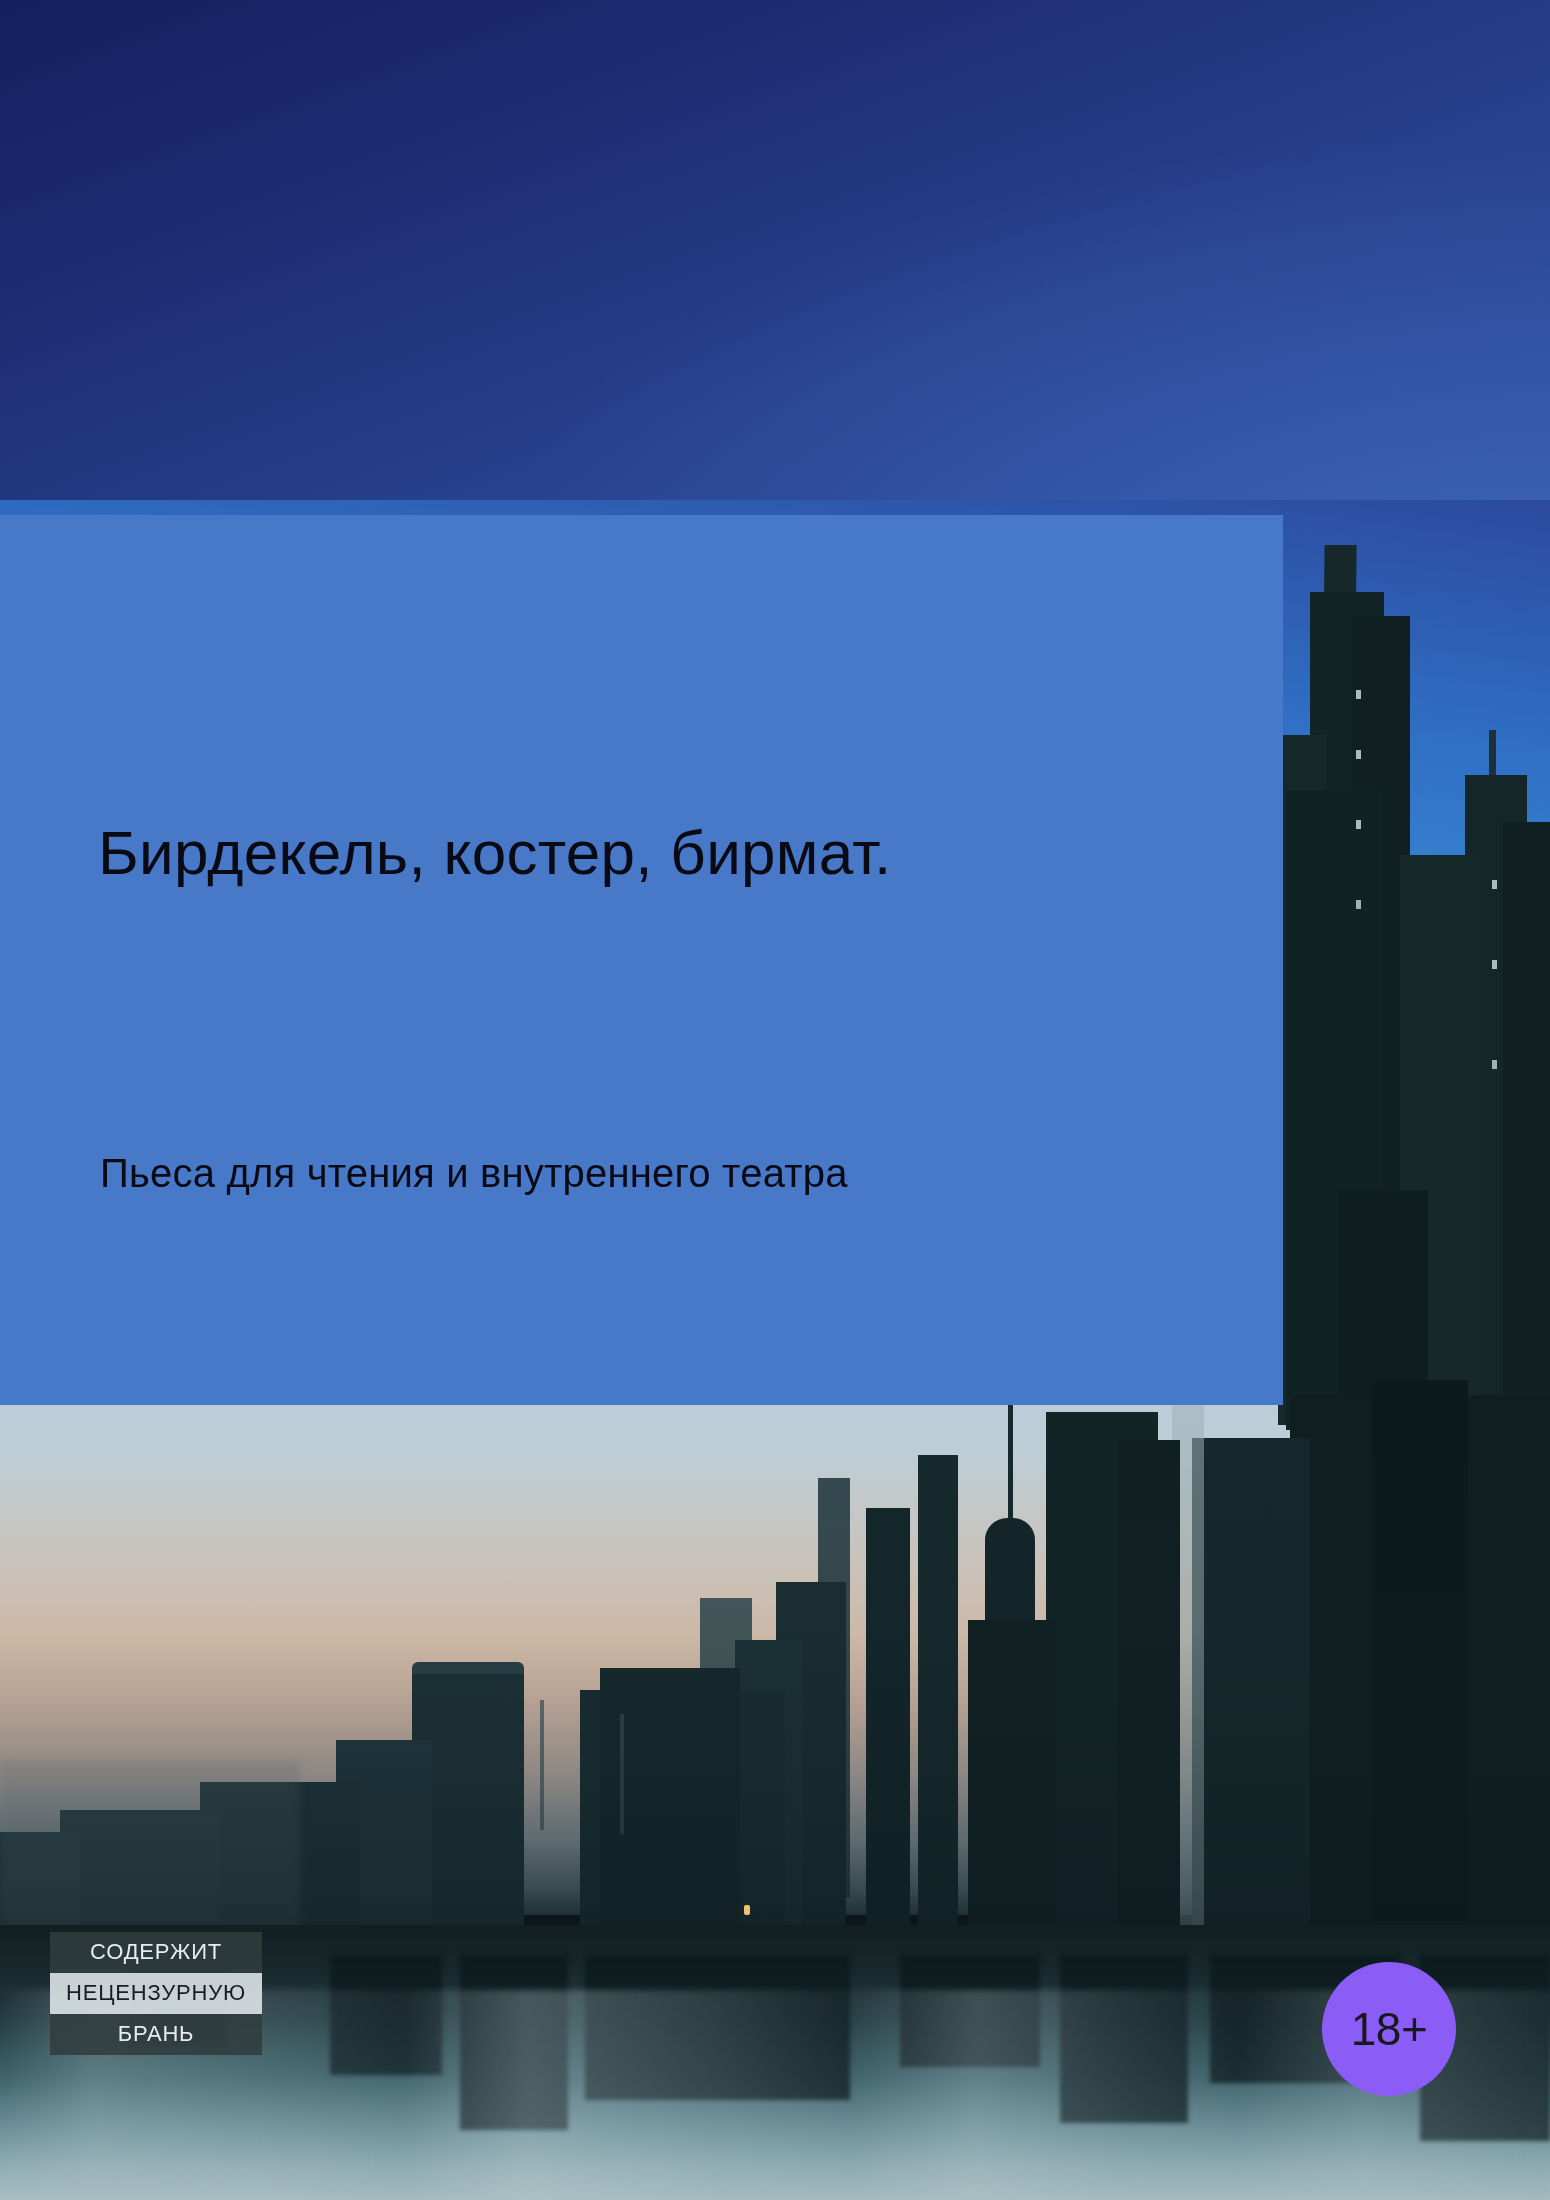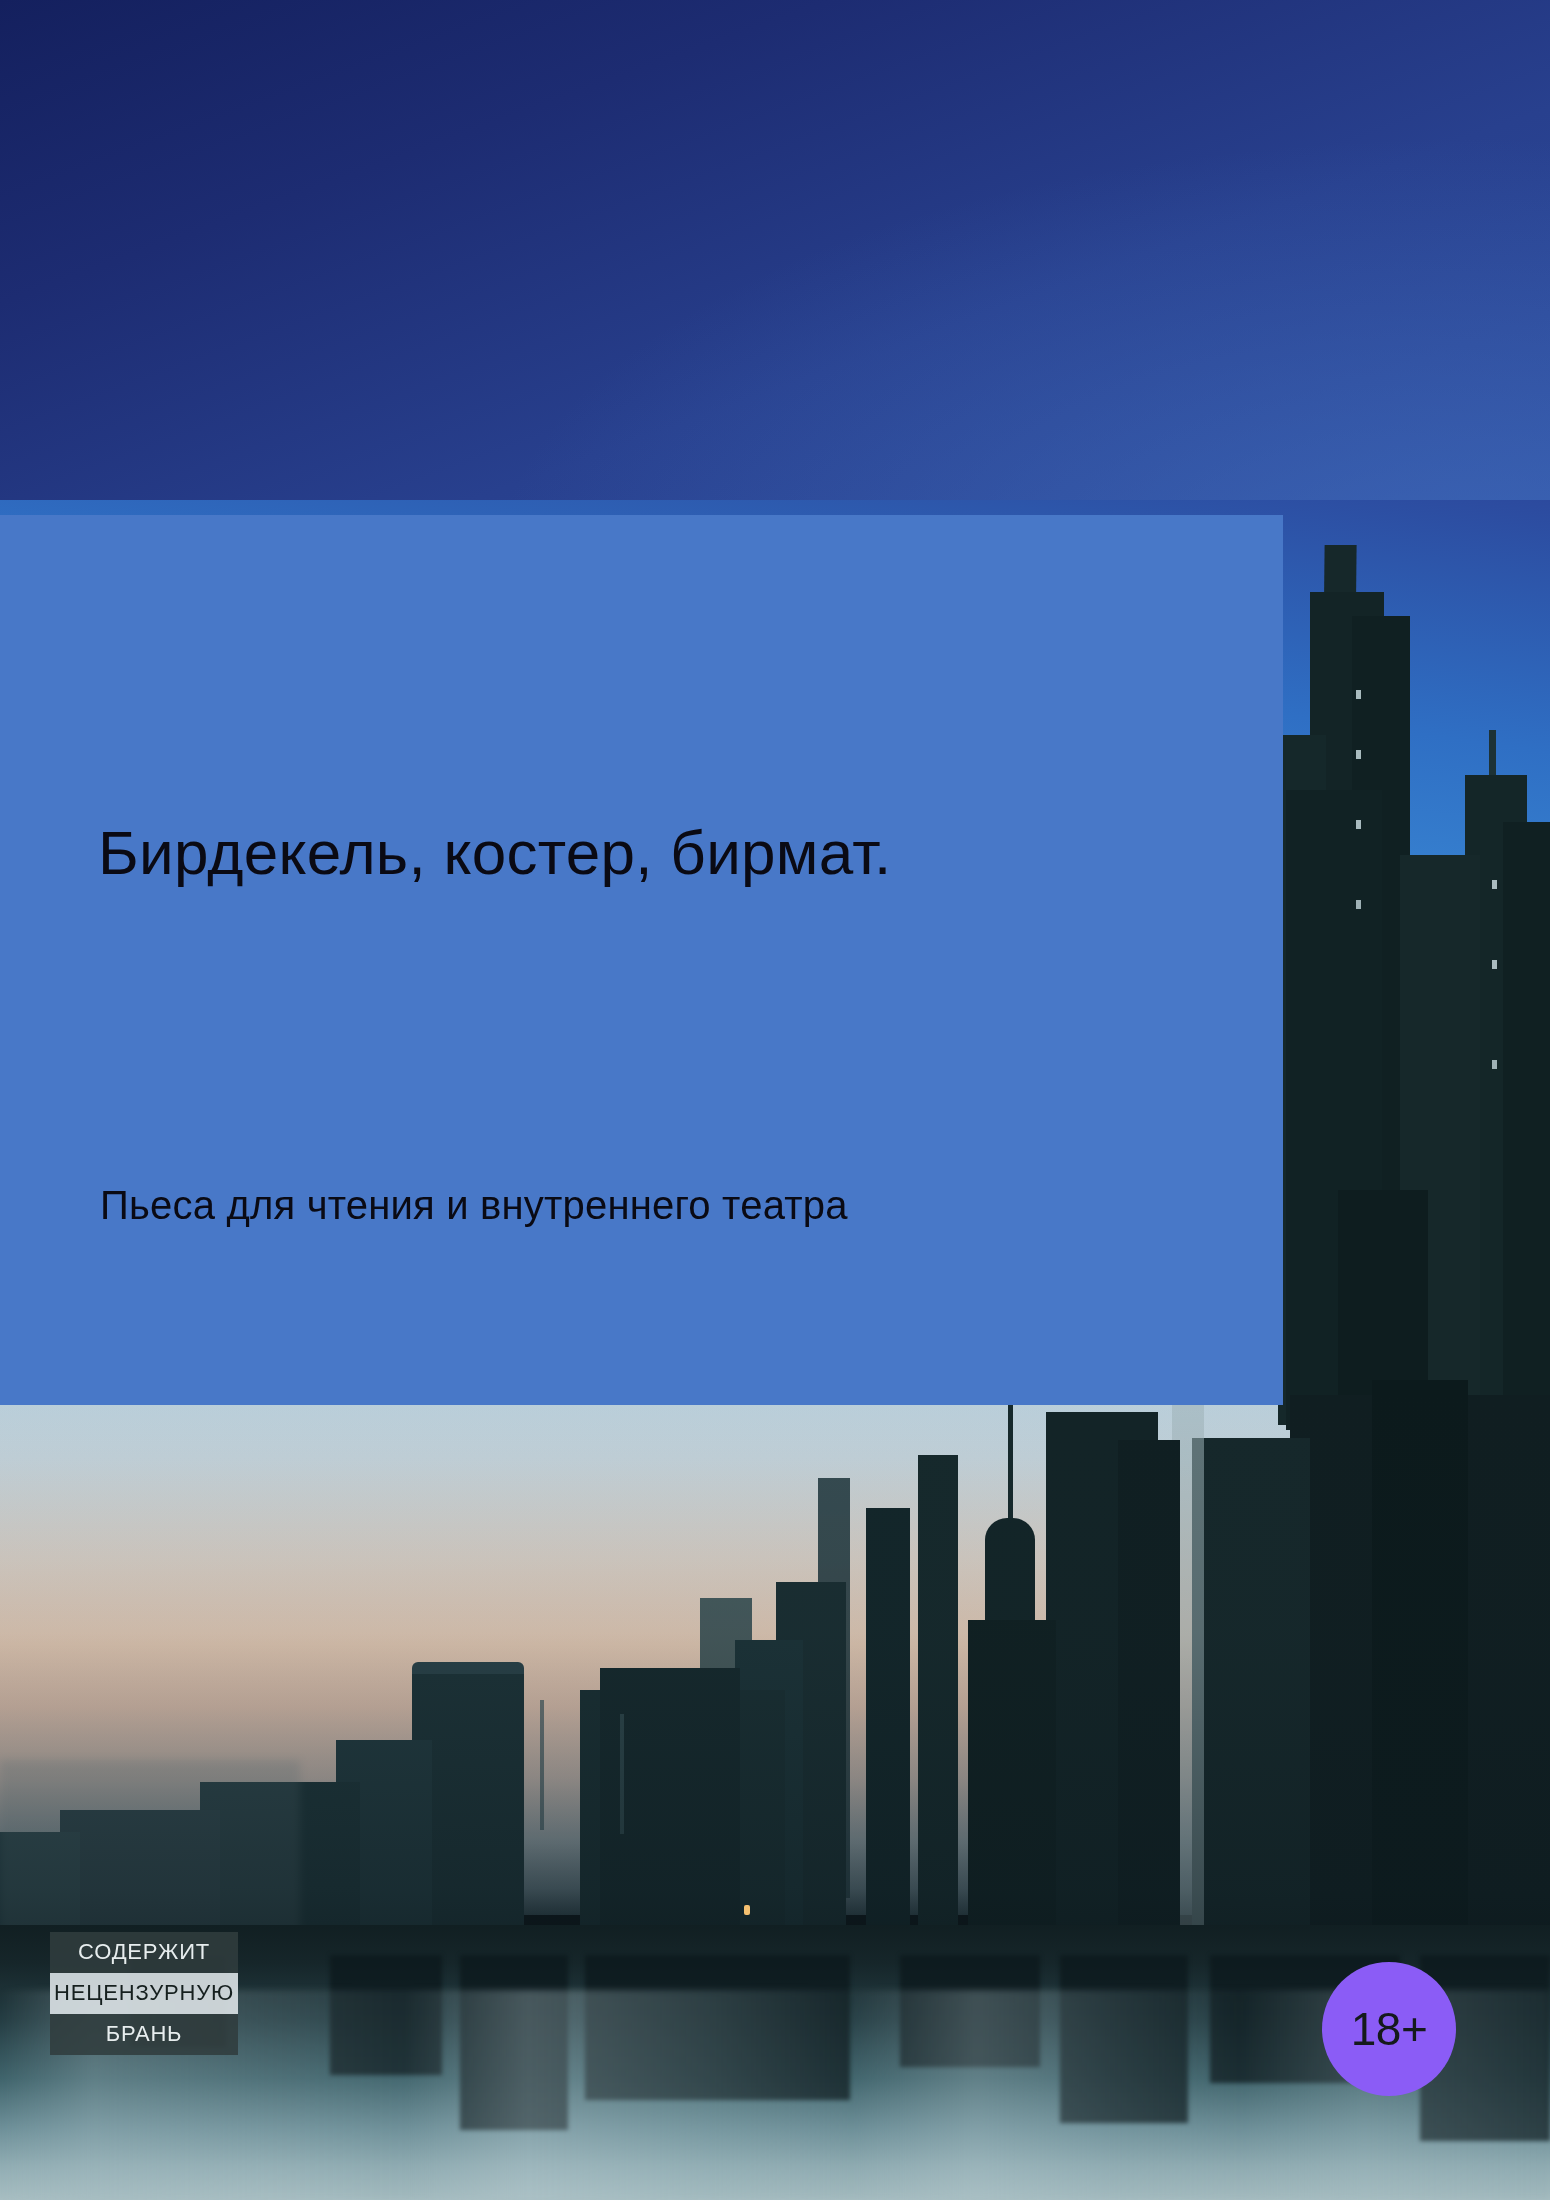--- a/index.html
+++ b/index.html
@@ -145,34 +145,34 @@
     top: 302px;
     font-size: 62px;
     font-weight: 400;
     color: #0a0a14;
     letter-spacing: 0.3px;
     white-space: nowrap;
   }
   .subtitle {
     position: absolute;
     left: 100px;
-    top: 668px;
+    top: 636px;
     font-size: 40px;
     font-weight: 400;
     color: #0a0a14;
     letter-spacing: 0.2px;
     white-space: nowrap;
   }
 
   
   .warn {
     position: absolute;
     left: 50px;
     top: 1932px;
-    width: 188px;
+    width: 212px;
     z-index: 30;
     text-align: center;
     font-size: 22px;
     letter-spacing: 0.8px;
   }
   .warn-line {
     padding: 9px 4px 10px;
     line-height: 1;
     white-space: nowrap;
   }

